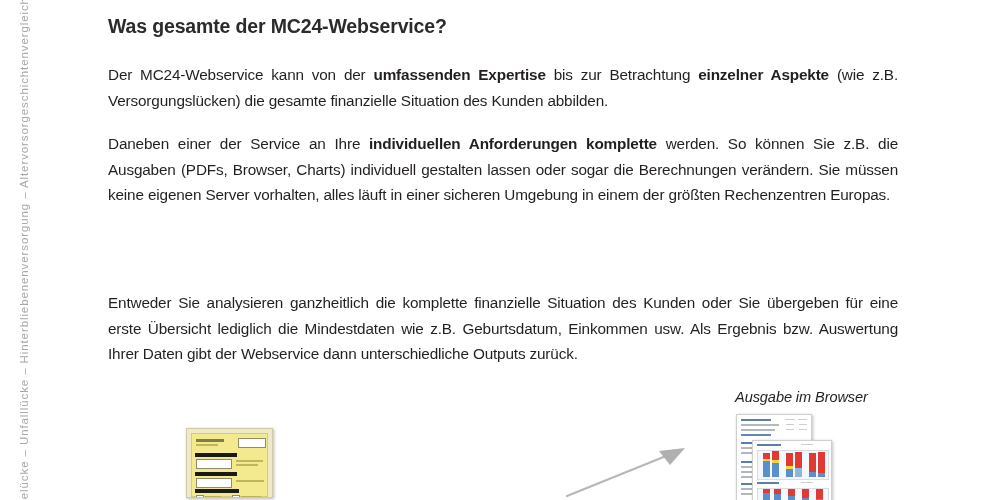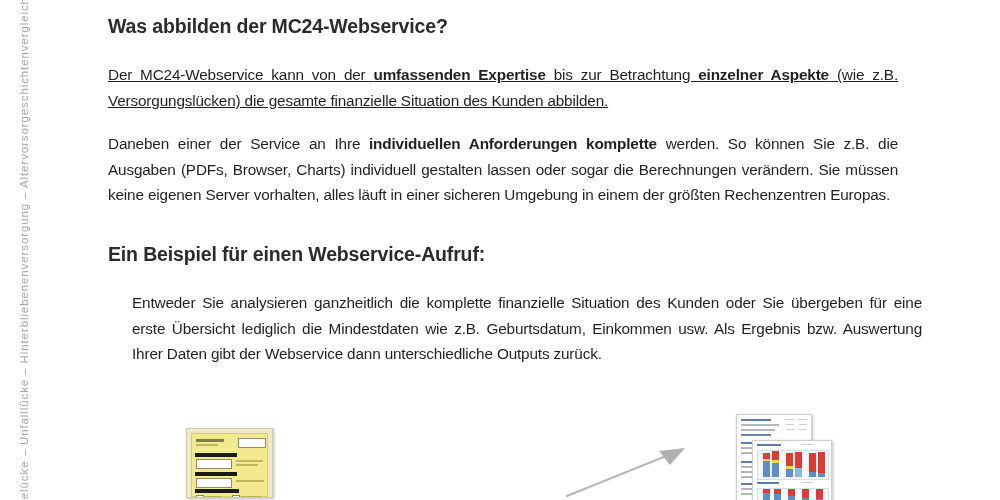--- a/index.html
+++ b/index.html
@@ -64,24 +64,24 @@
     line-height: 25.5px;
     color: #231f20;
     margin: 0;
     letter-spacing: -0.15px;
     text-align: justify;
     text-justify: inter-word;
   }
   p.body-text b { font-weight: bold; }
 
   #heading-1 { position: absolute; left: 0;  top: 15px; }
-  #para-1    { position: absolute; left: 0;  top: 62px;  width: 790px; text-decoration: underline; }
+  #para-1    { position: absolute; left: 0;  top: 62px;  width: 790px; }
   #para-2    { position: absolute; left: 0;  top: 131px; width: 790px; }
   #heading-2 { position: absolute; left: 0;  top: 243px; }
-  #para-3    { position: absolute; left: 0;  top: 290px; width: 790px; margin-left: 24px; }
+  #para-3    { position: absolute; left: 0;  top: 290px; width: 790px; }
 
   
   .figure-area {
     position: absolute;
     left: 0;
     top: 380px;
     width: 790px;
     height: 120px;
   }
 
@@ -187,33 +187,33 @@
 </style>
 </head>
 <body>
 
 <div class="side-strip">
   <div class="side-strip-text">gelücke – Unfalllücke – Hinterbliebenenversorgung – Altervorsorgeschichtenvergleich – bAV</div>
 </div>
 
 <div class="content">
 
-  <h2 class="section-heading" id="heading-1">Was abbilden der MC24-Webservice?</h2>
+  <h2 class="section-heading" id="heading-1">Was gesamte der MC24-Webservice?</h2>
 
   <p class="body-text" id="para-1"><span>Der MC24-Webservice kann von der </span><b>umfassenden Expertise</b><span> bis zur Betrachtung </span><b>einzelner Aspekte</b><span> (wie z.B. Versorgungslücken) die gesamte finanzielle Situation des Kunden abbilden.</span></p>
 
   <p class="body-text" id="para-2"><span>Daneben einer der Service an Ihre </span><b>individuellen Anforderungen komplette</b><span> werden. So können Sie z.B. die Ausgaben (PDFs, Browser, Charts) individuell gestalten lassen oder sogar die Berechnungen verändern. Sie müssen keine eigenen Server vorhalten, alles läuft in einer sicheren Umgebung in einem der größten Rechenzentren Europas.</span></p>
 
-  <h2 class="section-heading" id="heading-2">Ein Beispiel für einen Webservice-Aufruf:</h2>
 
   <p class="body-text" id="para-3">Entweder Sie analysieren ganzheitlich die komplette finanzielle Situation des Kunden oder Sie übergeben für eine erste Übersicht lediglich die Mindestdaten wie z.B. Geburtsdatum, Einkommen usw. Als Ergebnis bzw. Auswertung Ihrer Daten gibt der Webservice dann unterschiedliche Outputs zurück.</p>
 
   <div class="figure-area">
 
 
+    <div class="fig-caption" id="caption-output">Ausgabe im Browser</div>
 
     <div class="form-thumb">
       <div class="ft-inner">
         <div class="ft-lbl" style="position:absolute;left:4px;top:5px;width:28px;height:3px;background:#6b6b3a;"></div>
         <div class="ft-lbl" style="position:absolute;left:4px;top:10px;width:22px;"></div>
         <div class="ft-input" style="position:absolute;left:46px;top:4px;width:26px;"></div>
 
         <div class="ft-bar" style="position:absolute;left:3px;top:19px;width:42px;"></div>
         <div class="ft-input" style="position:absolute;left:4px;top:25px;width:34px;"></div>
         <div class="ft-lbl" style="position:absolute;left:44px;top:26px;width:27px;"></div>

